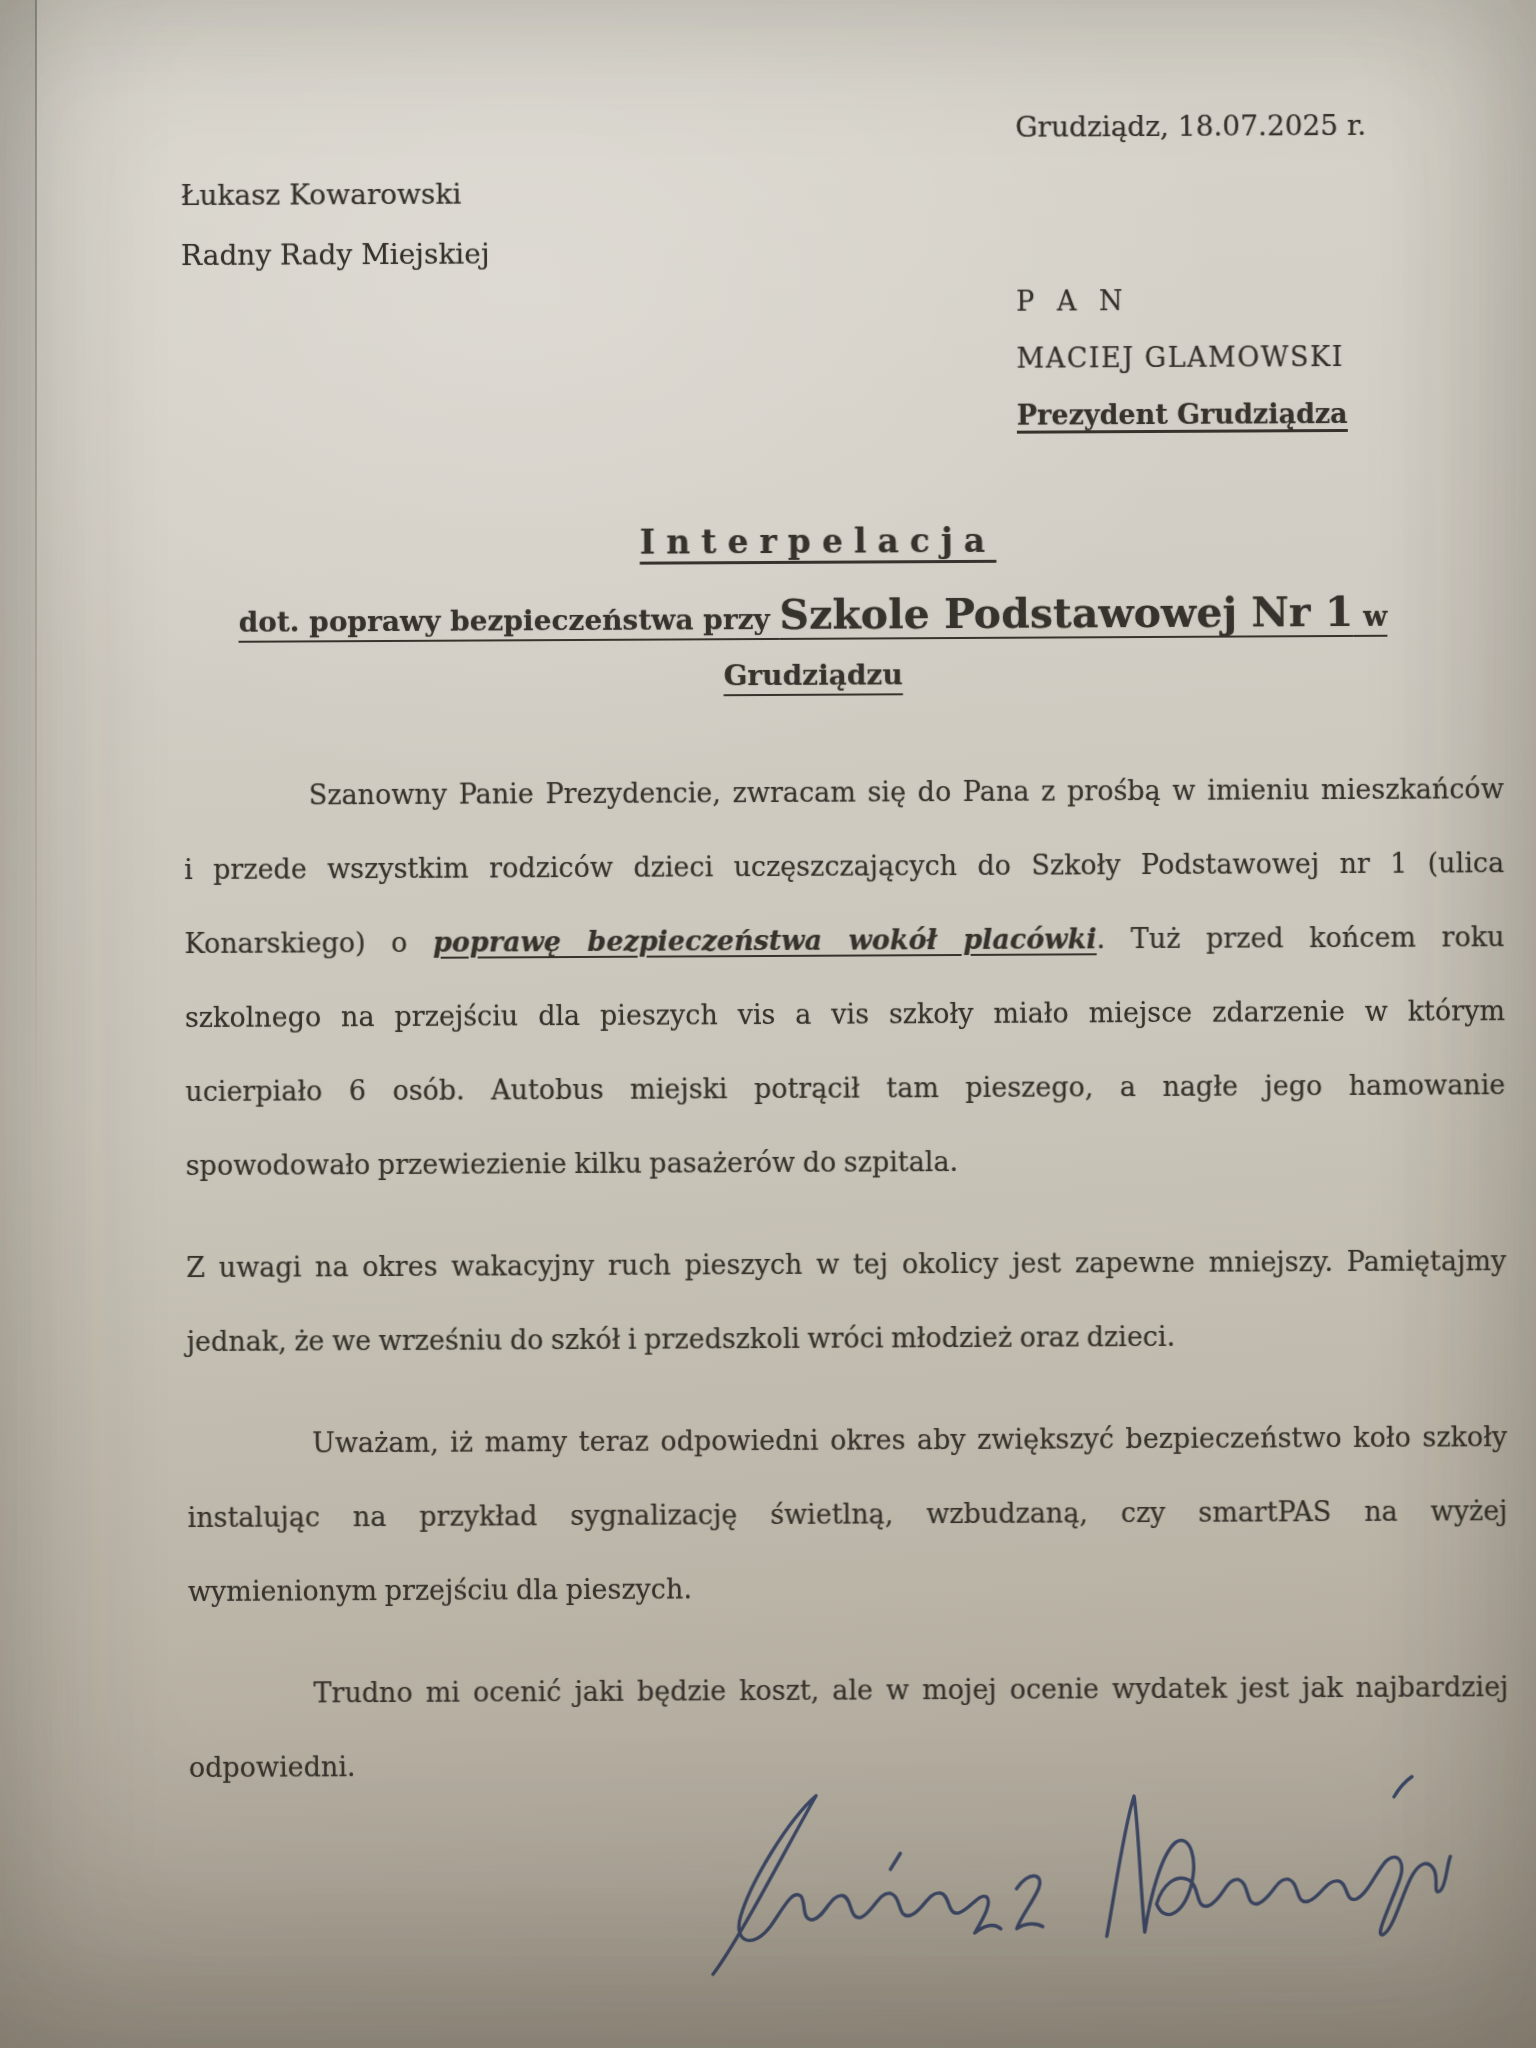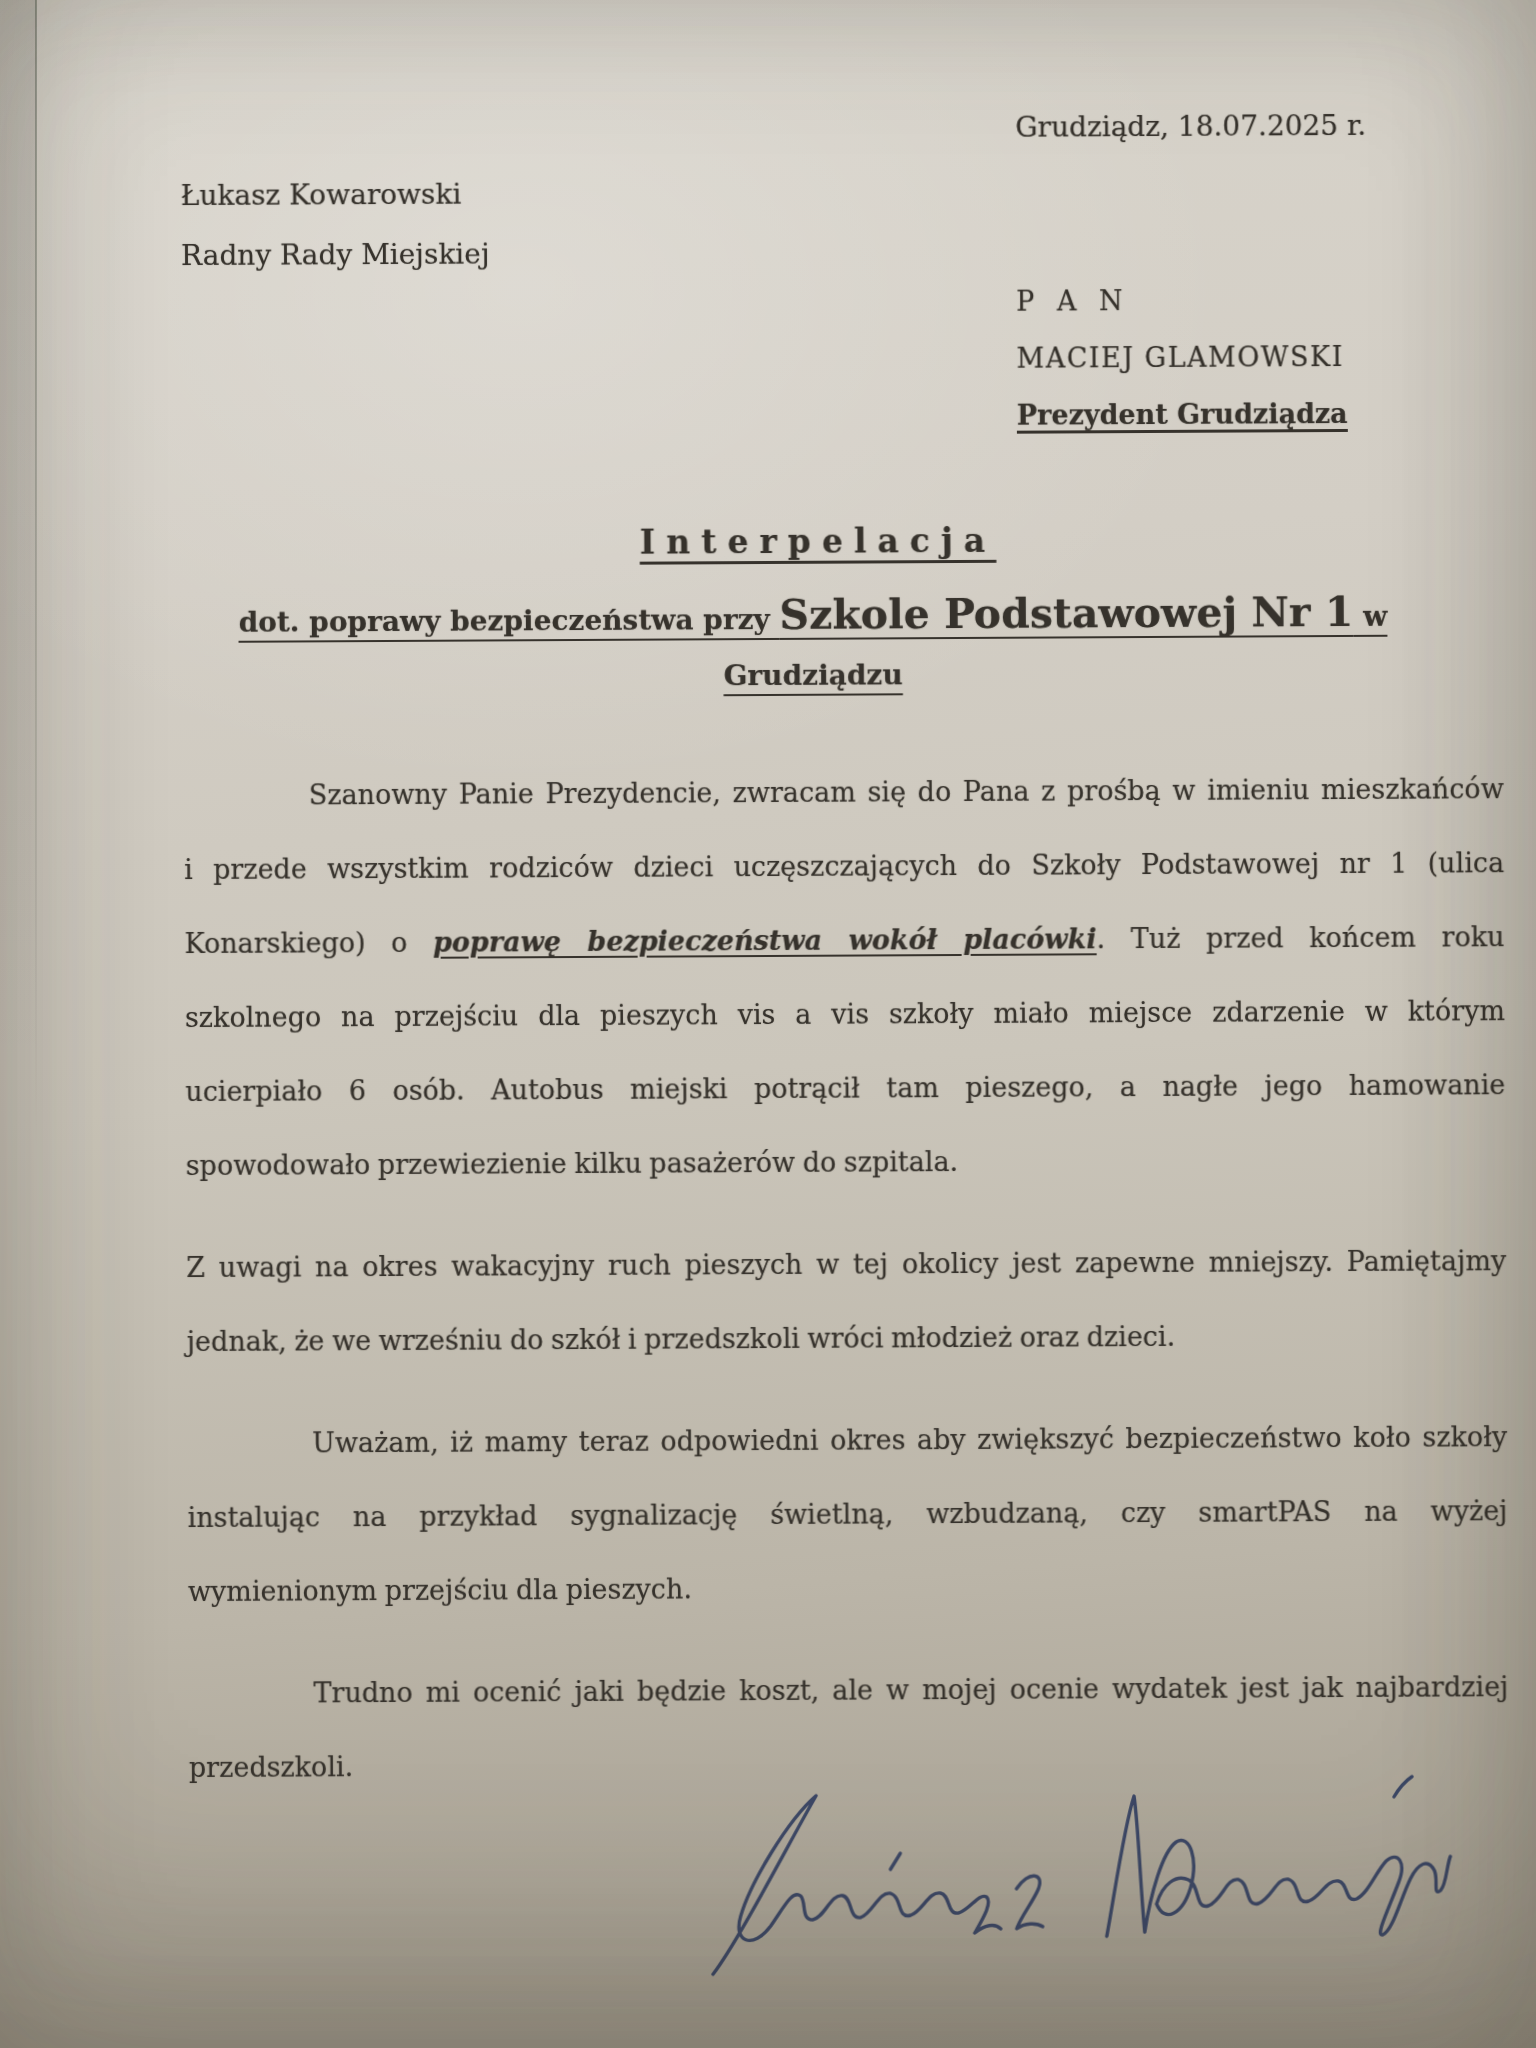--- a/index.html
+++ b/index.html
@@ -110,21 +110,21 @@
         <div class="line last"><span>spowodowało przewiezienie kilku pasażerów do szpitala.</span></div>
         <div class="pgap"></div>
         <div class="line"><span>Z uwagi na okres wakacyjny ruch pieszych w tej okolicy jest zapewne mniejszy. Pamiętajmy</span></div>
         <div class="line last"><span>jednak, że we wrześniu do szkół i przedszkoli wróci młodzież oraz dzieci.</span></div>
         <div class="pgap"></div>
         <div class="line indent"><span>Uważam, iż mamy teraz odpowiedni okres aby zwiększyć bezpieczeństwo koło szkoły</span></div>
         <div class="line"><span>instalując na przykład sygnalizację świetlną, wzbudzaną, czy smartPAS na wyżej</span></div>
         <div class="line last"><span>wymienionym przejściu dla pieszych.</span></div>
         <div class="pgap"></div>
         <div class="line indent"><span>Trudno mi ocenić jaki będzie koszt, ale w mojej ocenie wydatek jest jak najbardziej</span></div>
-        <div class="line last"><span>przedszkoli.</span></div>
+        <div class="line last"><span>odpowiedni.</span></div>
         <div class="pgap"></div>
       </div>
 
     <svg class="signature" width="760" height="215" viewBox="0 0 760 215">
       <path d="M 18 196 C 44 162 92 70 122 18
         C 94 42 56 104 46 138 C 38 164 58 172 76 148 C 90 128 98 112 106 118
         C 112 124 106 142 118 142 C 130 140 136 116 148 118 C 158 120 154 142 166 140
         C 178 136 184 114 196 116 C 208 120 202 142 216 138 C 228 134 234 114 246 116
         C 256 118 252 138 264 136 C 276 132 284 116 292 120 C 298 126 288 142 280 156
         C 290 148 300 146 306 152"></path>

